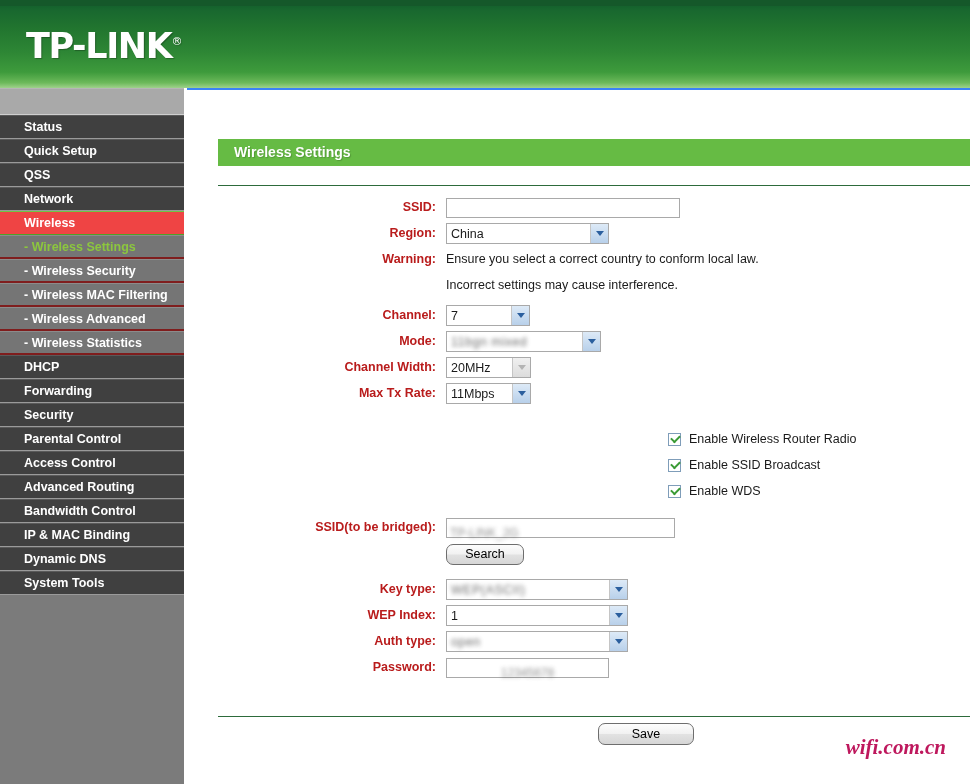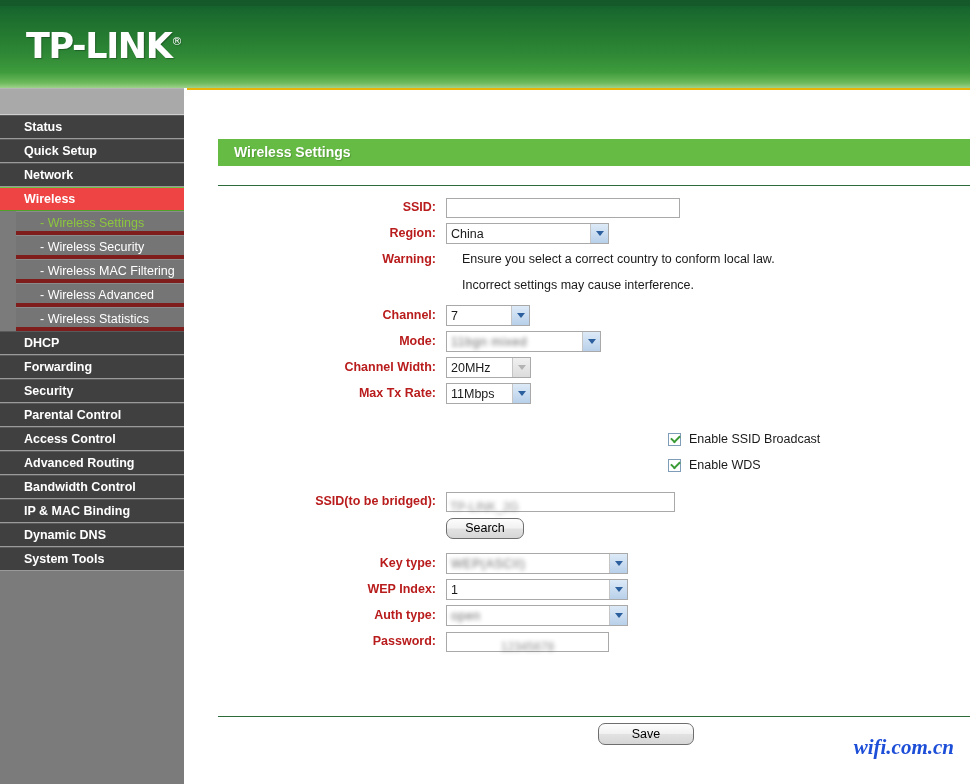--- a/index.html
+++ b/index.html
@@ -75,23 +75,22 @@
     background: #404040;
     border-bottom: 1px solid #9a9a9a;
     border-top: 1px solid #5a5a5a;
     white-space: nowrap;
     overflow: hidden;
     cursor: pointer;
   }
   .nav-item.sub {
     background: #757575;
     border-top: 1px solid #8b8b8b;
-    border-bottom: 4px solid #7f1d1d;
-    font-weight: normal;
-    margin-left: 16px;
+    border-bottom: 2px solid #7f1d1d;
+    font-weight: bold;
   }
   .nav-item.active {
     background: #ef4444;
     color: #ffffff;
     border-top: 1px solid #6fc445;
     border-bottom: 1px solid #4ea129;
   }
   .nav-item.sub.active-sub {
     background: #757575;
     color: #8cc63e;
@@ -107,21 +106,21 @@
     background: #ffffff;
   }
 
   
   #content {
     position: absolute;
     left: 187px; top: 0;
     width: 783px;
     height: 696px;
     background: #ffffff;
-    border-top: 2px solid #eab308;
+    border-top: 2px solid #3b82f6;
     text-decoration: underline;
   }
   #section-banner {
     position: absolute;
     left: 31px; top: 49px;
     width: 783px; height: 27px;
     background: #66bb44;
     color: #ffffff;
     font-size: 14px;
     font-weight: bold;
@@ -234,21 +233,20 @@
   .blur-sm {
     filter: blur(1.9px);
     opacity: 0.6;
     color: #444;
   }
 
   .warn {
     font-size: 12.5px;
     color: #1a1a1a;
     line-height: 17px;
-    margin-left: 16px;
   }
 
   
   .chk-row {
     display: flex;
     align-items: center;
     height: 26px;
     padding-left: 481px;
   }
   .cbox {
@@ -299,46 +297,47 @@
     left: 31px; top: 626px;
     width: 752px; height: 0;
     border-top: 1px solid #2d6b3b;
   }
   #save-wrap {
     position: absolute;
     left: 411px; top: 633px;
   }
   #watermark {
     position: absolute;
-    right: 16px; top: 645px;
+    right: 24px; top: 645px;
     font-family: "Liberation Serif", serif;
     font-style: italic;
     font-weight: bold;
     font-size: 21px;
-    color: #1d4ed8;
+    color: #be185d;
     white-space: nowrap;
   }
   .sp-10 { height: 10px; }
   .sp-20 { height: 20px; }
 </style>
 </head>
 <body>
 
 <div id="header">
   <div id="header-topbar"></div>
   <div id="logo"><span>TP-LINK</span><span class="reg">®</span></div>
 </div>
 
 <div id="page-body">
 
   <div id="sidebar">
     <div id="sidebar-top-gap"></div>
     <div id="nav-list">
         <div class="nav-item">Status</div>
         <div class="nav-item">Quick Setup</div>
+        <div class="nav-item">QSS</div>
         <div class="nav-item">Network</div>
         <div class="nav-item active">Wireless</div>
         <div class="nav-item sub active-sub">- Wireless Settings</div>
         <div class="nav-item sub">- Wireless Security</div>
         <div class="nav-item sub">- Wireless MAC Filtering</div>
         <div class="nav-item sub">- Wireless Advanced</div>
         <div class="nav-item sub">- Wireless Statistics</div>
         <div class="nav-item">DHCP</div>
         <div class="nav-item">Forwarding</div>
         <div class="nav-item">Security</div>
@@ -427,20 +426,24 @@
             <span>11Mbps</span>
             <span class="arrow"></span>
           </span>
         </div>
       </div>
 
       <div class="sp-20"></div>
 
       <div class="chk-row">
         <span class="cbox"></span>
+        <span class="chk-label">Enable Wireless Router Radio</span>
+      </div>
+      <div class="chk-row">
+        <span class="cbox"></span>
         <span class="chk-label">Enable SSID Broadcast</span>
       </div>
       <div class="chk-row">
         <span class="cbox"></span>
         <span class="chk-label">Enable WDS</span>
       </div>
 
       <div class="sp-10"></div>
 
       <div class="row">

